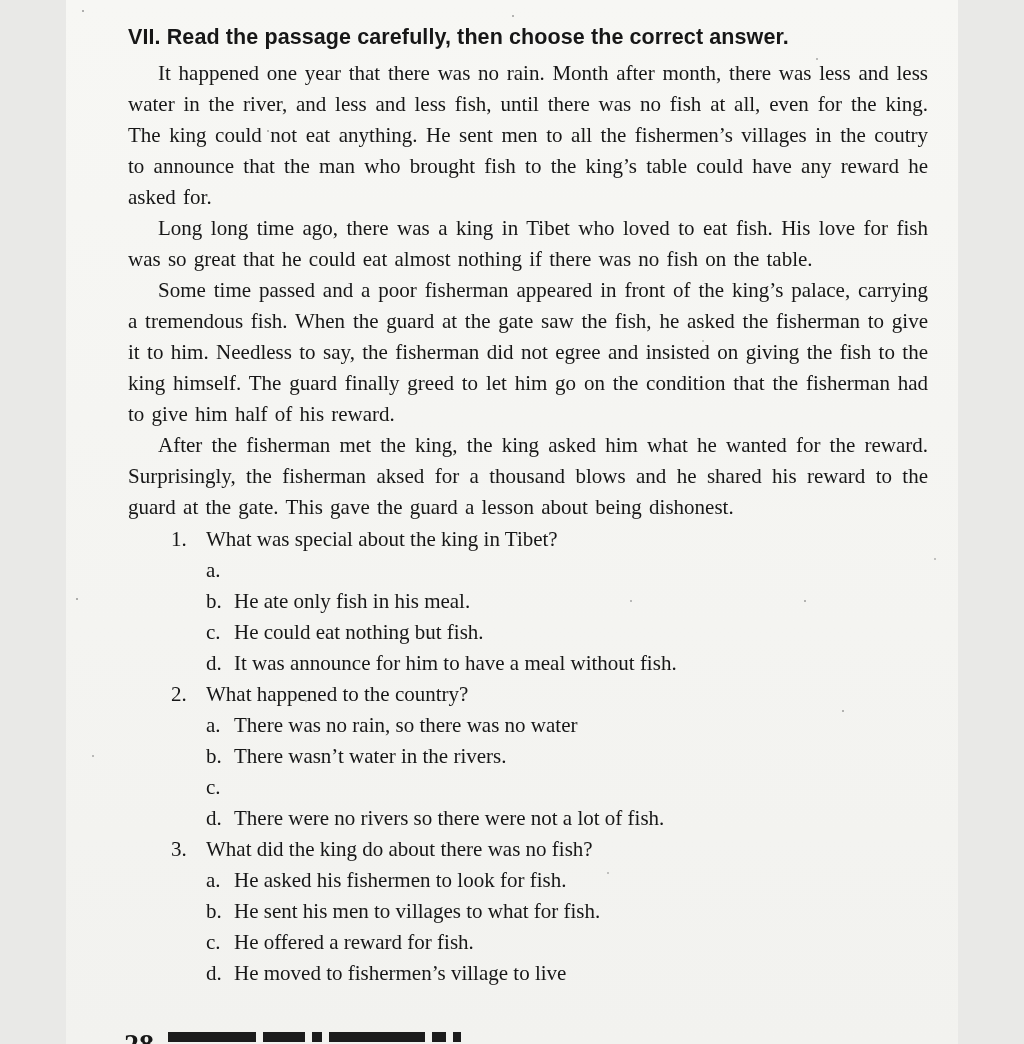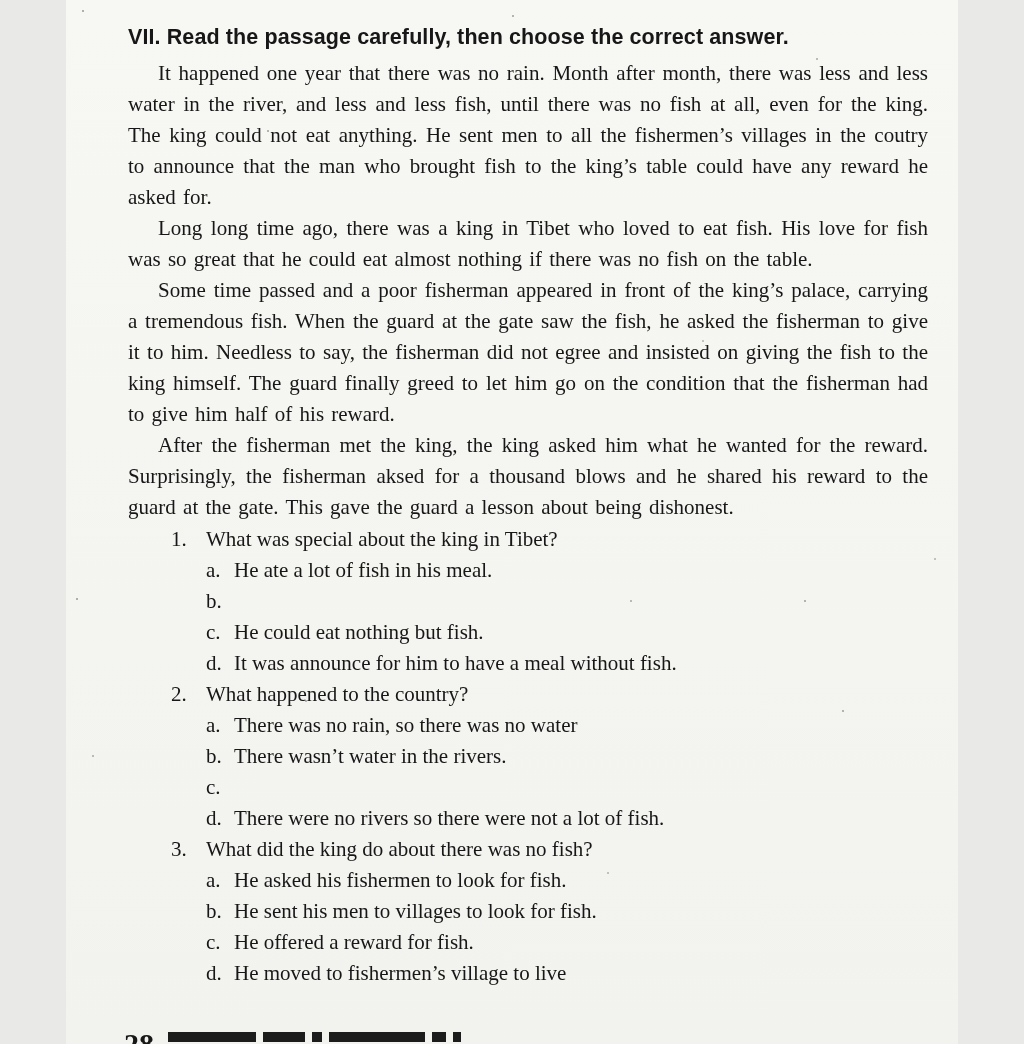--- a/index.html
+++ b/index.html
@@ -120,24 +120,24 @@
 
   <div class="questions">
 
     <div class="q">
       <div class="q-line">
         <span class="q-num">1.</span>
         <span class="q-text">What was special about the king in Tibet?</span>
       </div>
       <div class="opt">
         <span class="o-label">a.</span>
-        <span class="o-text">He ate a lot of fish in his meal.</span>
       </div>
       <div class="opt">
         <span class="o-label">b.</span>
+        <span class="o-text">He ate only fish in his meal.</span>
       </div>
       <div class="opt">
         <span class="o-label">c.</span>
         <span class="o-text">He could eat nothing but fish.</span>
       </div>
       <div class="opt">
         <span class="o-label">d.</span>
         <span class="o-text">It was announce for him to have a meal without fish.</span>
       </div>
     </div>
@@ -168,21 +168,21 @@
       <div class="q-line">
         <span class="q-num">3.</span>
         <span class="q-text">What did the king do about there was no fish?</span>
       </div>
       <div class="opt">
         <span class="o-label">a.</span>
         <span class="o-text">He asked his fishermen to look for fish.</span>
       </div>
       <div class="opt">
         <span class="o-label">b.</span>
-        <span class="o-text">He sent his men to villages to look for fish.</span>
+        <span class="o-text">He sent his men to villages to what for fish.</span>
       </div>
       <div class="opt">
         <span class="o-label">c.</span>
         <span class="o-text">He offered a reward for fish.</span>
       </div>
       <div class="opt">
         <span class="o-label">d.</span>
         <span class="o-text">He moved to fishermen’s village to live</span>
       </div>
     </div>

